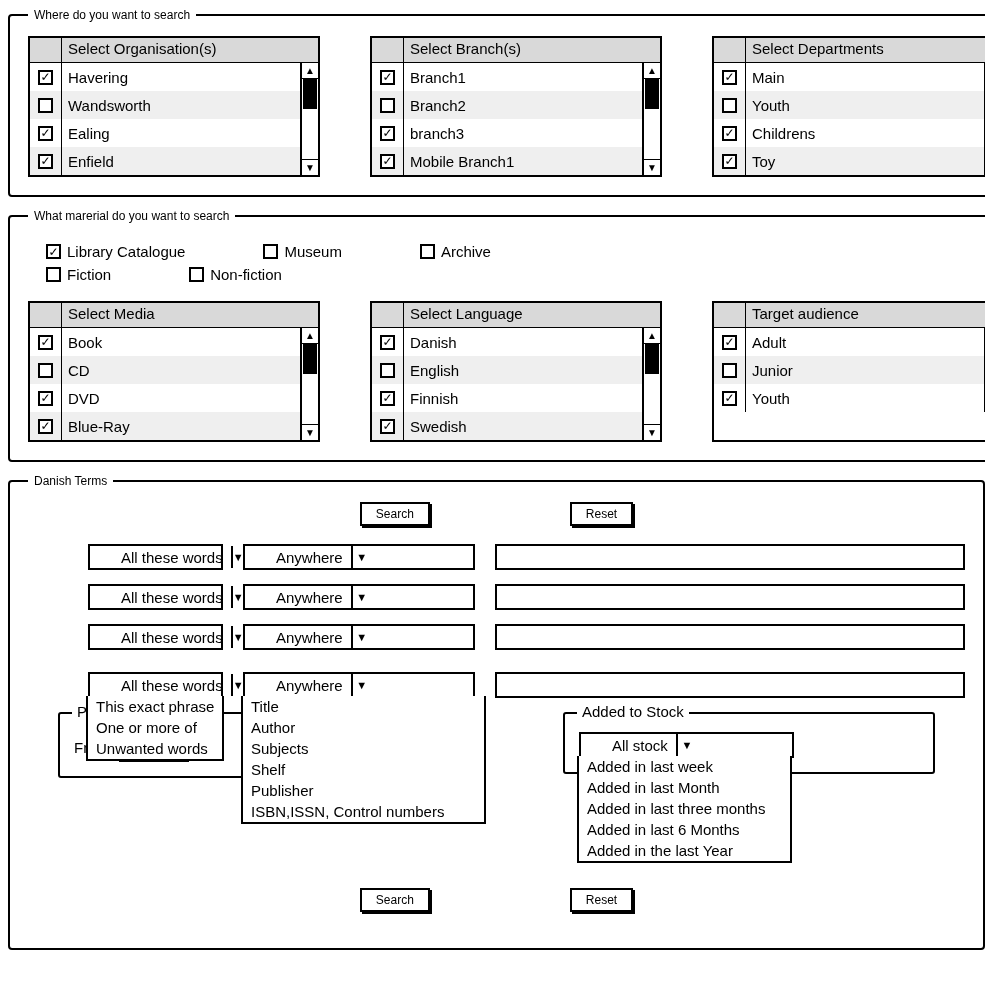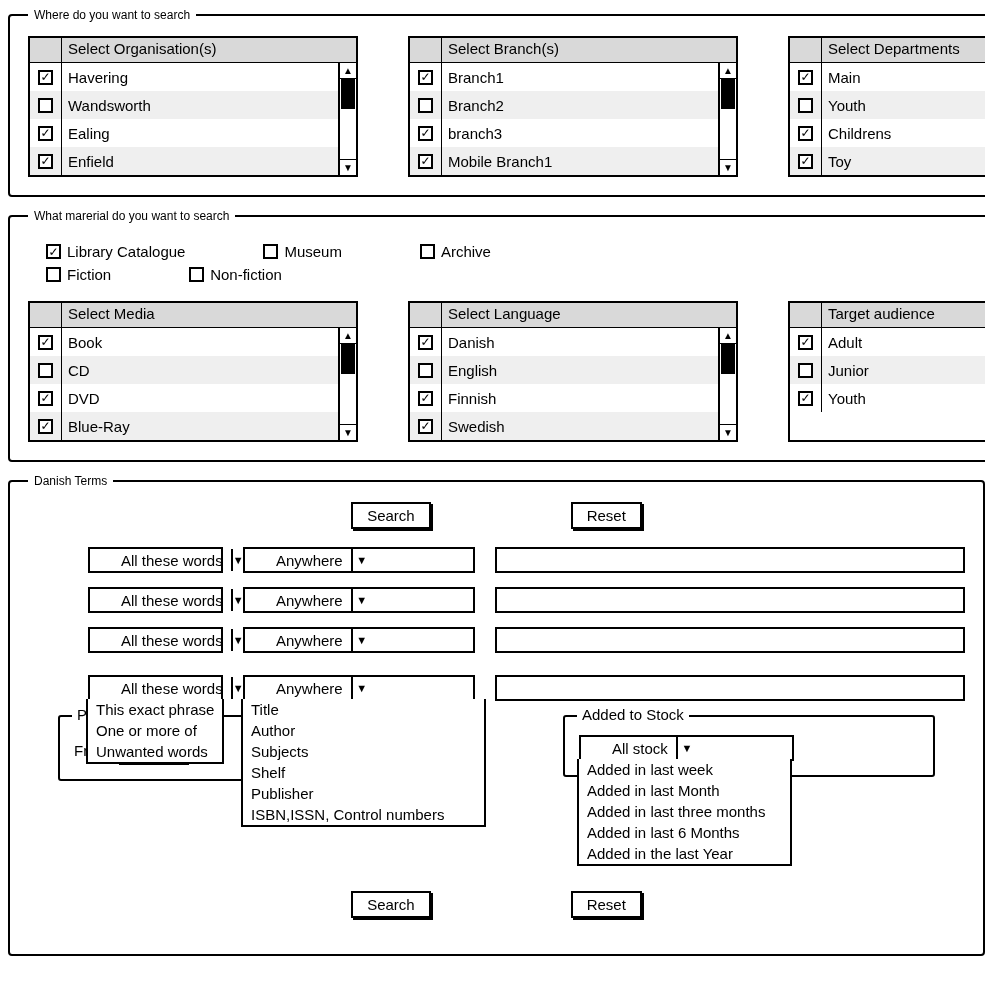--- a/index.html
+++ b/index.html
@@ -22,21 +22,21 @@
   font-size: 12px;
   background: #fff;
 }
 .triple-row {
   display: flex;
   gap: 50px;
   justify-content: space-between;
 }
 .listbox {
   border: 2px solid #000;
-  width: 330px;
+  width: 292px;
   background: #fff;
   position: relative;
 }
 .listbox-header {
   display: flex;
   background: #d9d9d9;
   border-bottom: 1px solid #000;
 }
 .listbox-header .check-col {
   width: 32px;
@@ -111,21 +111,21 @@
 
 .chk-row { display: flex; gap: 78px; margin: 6px 0 6px 18px; }
 .chk-row .chk { display: inline-flex; align-items: center; gap: 6px; }
 
 .button-row { display: flex; gap: 140px; justify-content: center; margin-bottom: 18px; }
 .btn {
   border: 2px solid #000;
   padding: 3px 14px;
   background: #fff;
   font-family: inherit;
-  font-size: 15px;
+  font-size: 12px;
   box-shadow: 2px 2px 0 #000;
   cursor: pointer;
 }
 .term-row {
   display: flex;
   gap: 20px;
   margin: 0 0 14px 60px;
   align-items: flex-start;
 }
 .combo {

